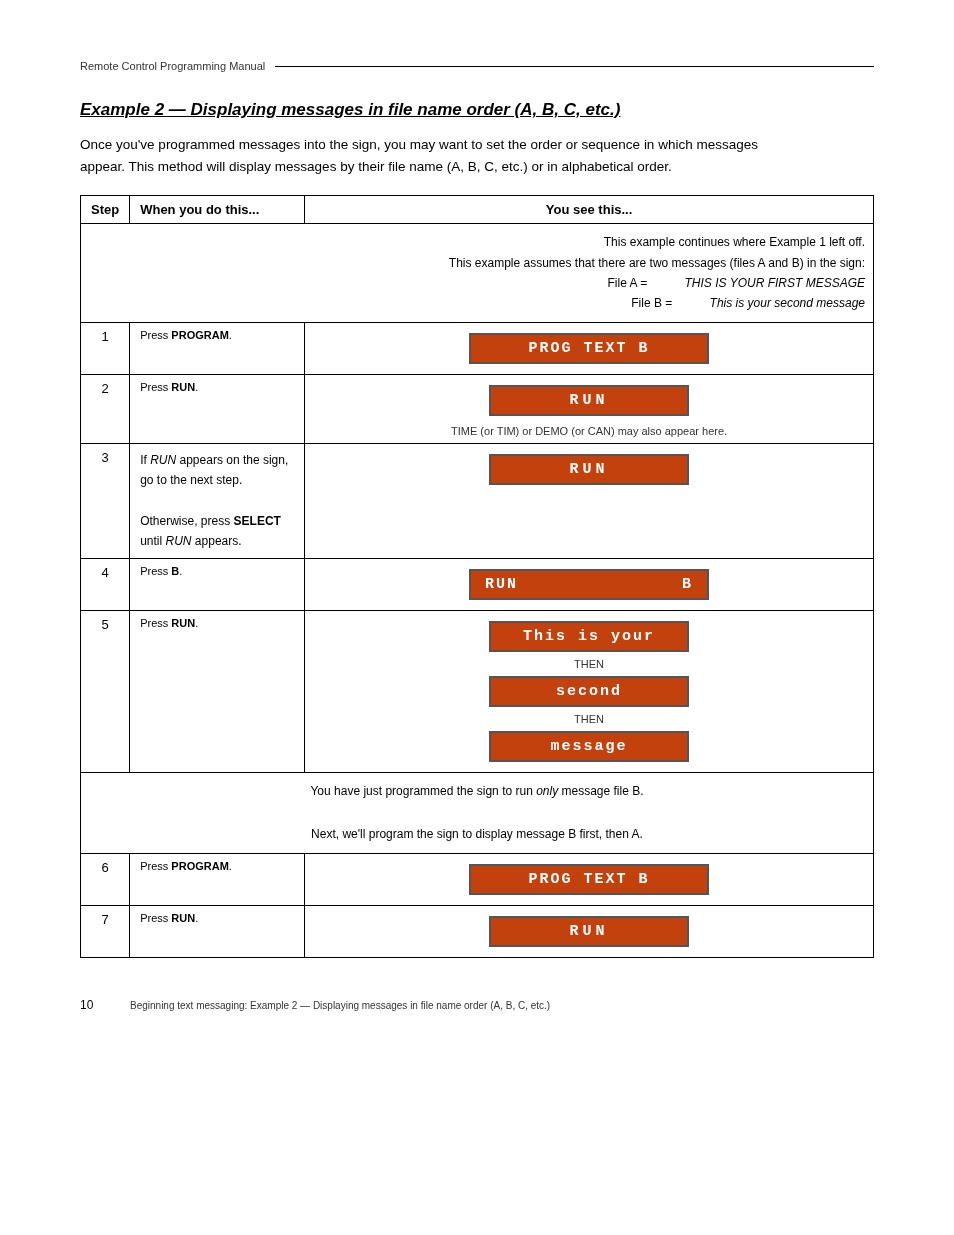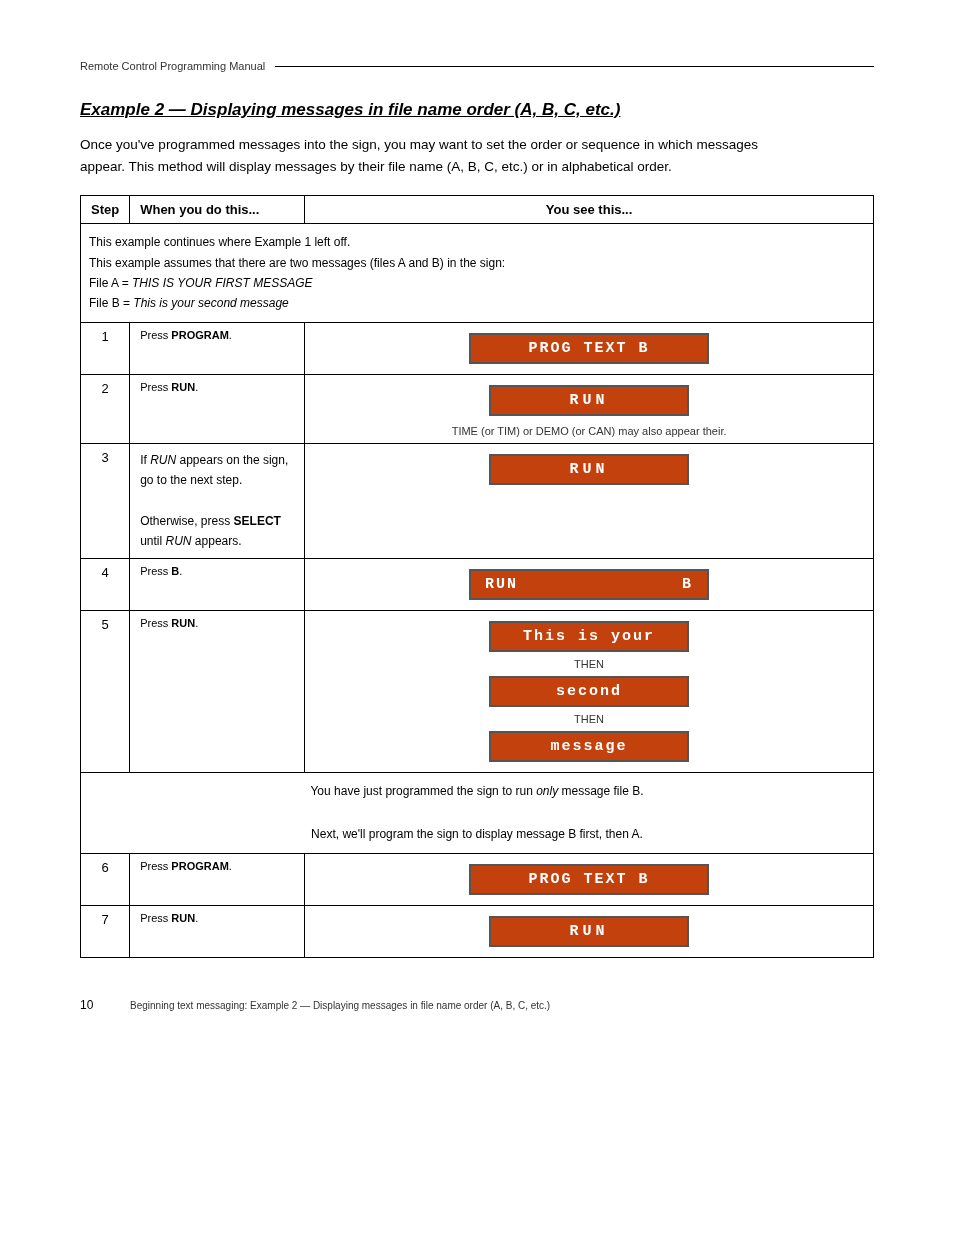--- a/index.html
+++ b/index.html
@@ -69,30 +69,31 @@
     .main-table thead tr th:first-child {
       width: 48px;
       text-align: center;
     }
     .main-table thead tr th:nth-child(2) {
       width: 175px;
       text-align: left;
     }
 
     .note-row td {
-      text-align: left;
+      text-align: right;
       font-size: 12px;
       line-height: 1.7;
       border-left: 1px solid #000;
       border-right: 1px solid #000;
       border-bottom: 1px solid #000;
       padding: 8px;
     }
     .note-row td em {
       font-style: italic;
+      margin-left: 34px;
     }
 
     .step-num {
       text-align: center;
       vertical-align: middle;
       font-size: 13px;
     }
     .step-action {
       font-size: 11px;
       vertical-align: middle;
@@ -222,21 +223,21 @@
         <div class="led-display wide">PROG  TEXT  B</div>
       </td>
     </tr>
 
     <tr>
       <td class="step-num">2</td>
       <td class="step-action">Press <b>RUN</b>.</td>
       <td class="step-visual">
         <div class="led-display run">RUN</div>
         <br>
-        <span class="time-note">TIME (or TIM) or DEMO (or CAN) may also appear their.</span>
+        <span class="time-note">TIME (or TIM) or DEMO (or CAN) may also appear here.</span>
       </td>
     </tr>
 
     <tr>
       <td class="step-num">3</td>
       <td class="step-action step3-action">
         If <em>RUN</em> appears on the sign,<br>go to the next step.<br><br>
         Otherwise, press <b>SELECT</b><br>until <em>RUN</em> appears.
       </td>
       <td class="step-visual">

